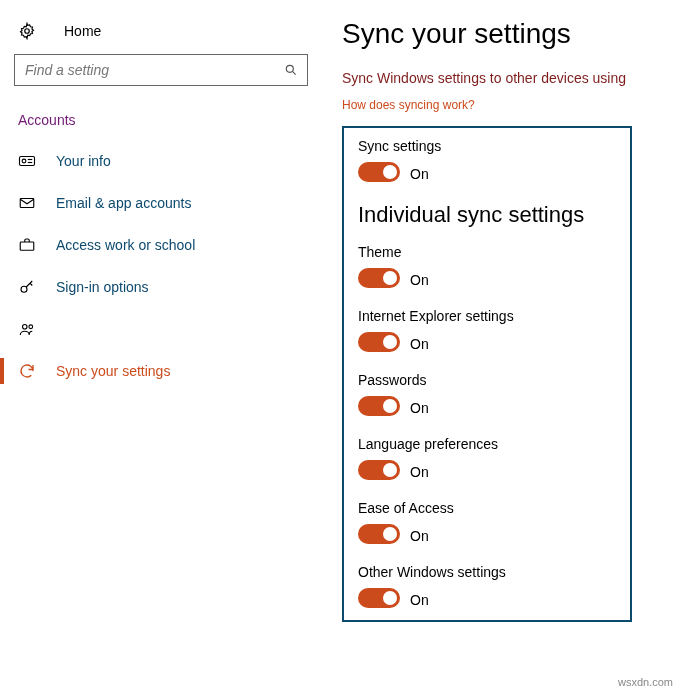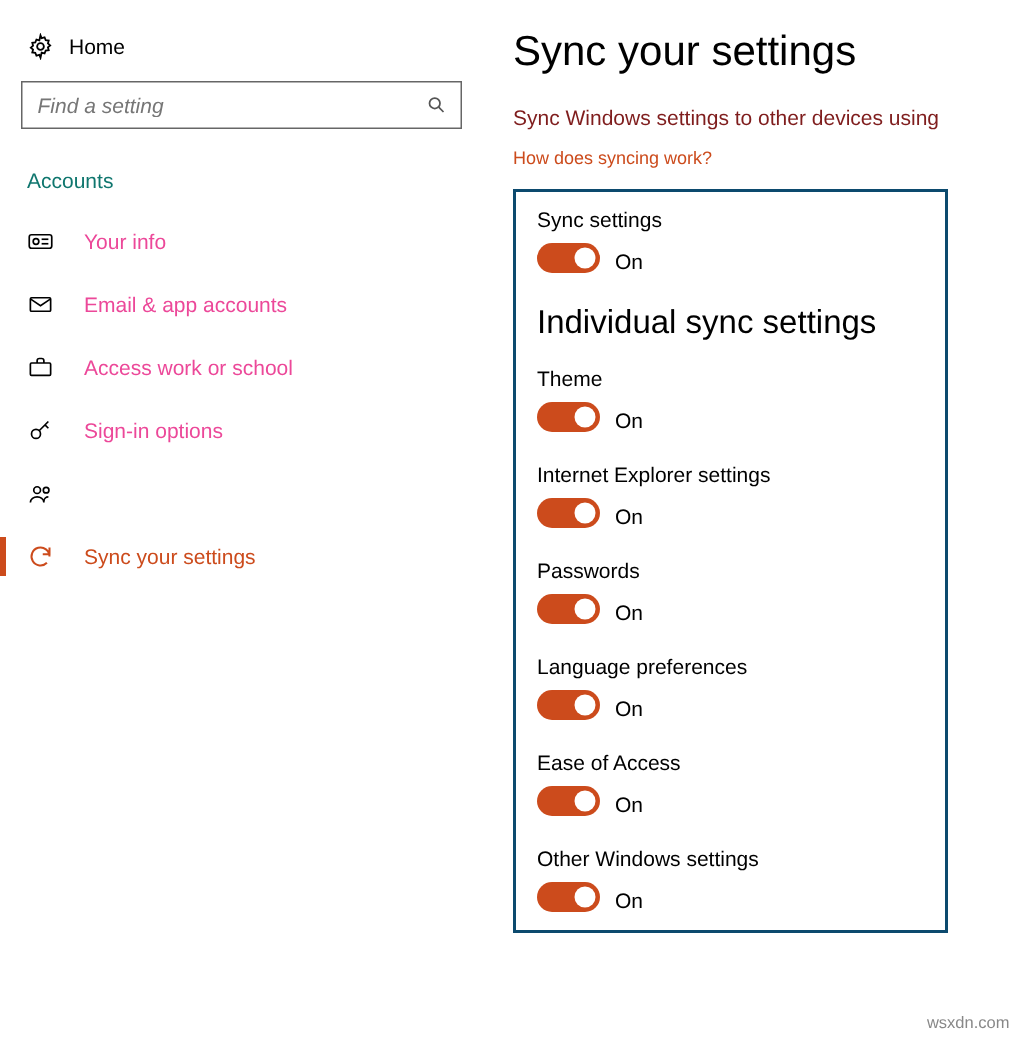--- a/index.html
+++ b/index.html
@@ -15,21 +15,21 @@
     }
     .container { display: flex; height: 100%; }
     .sidebar {
       width: 330px;
       padding: 18px 10px 0 14px;
       flex-shrink: 0;
     }
     .home-row {
       display: flex;
       align-items: center;
-      gap: 10px;
+      gap: 28px;
       padding: 4px 4px 14px 4px;
       cursor: pointer;
     }
     .home-row span.label { font-size: 14px; }
     .gear-svg { width: 18px; height: 18px; }
     .search-wrap {
       border: 1px solid #666;
       width: 294px;
       height: 32px;
       display: flex;
@@ -47,32 +47,32 @@
       background: transparent;
     }
     .search-input::placeholder { color: #767676; font-style: italic; }
     .search-icon-box {
       width: 32px;
       display: flex;
       align-items: center;
       justify-content: center;
     }
     .section-header {
-      color: #0f766e;
+      color: #701a75;
       font-size: 14px;
       padding: 0 4px 12px 4px;
     }
     .nav-item {
       display: flex;
       align-items: center;
       gap: 20px;
       padding: 12px 4px 12px 4px;
       cursor: pointer;
       font-size: 14px;
-      color: #ec4899;
+      color: #0c4a6e;
       position: relative;
     }
     .nav-item.active { color: #CC4B1C; }
     .nav-item.active::before {
       content: '';
       position: absolute;
       left: -14px;
       top: 8px;
       bottom: 8px;
       width: 4px;

